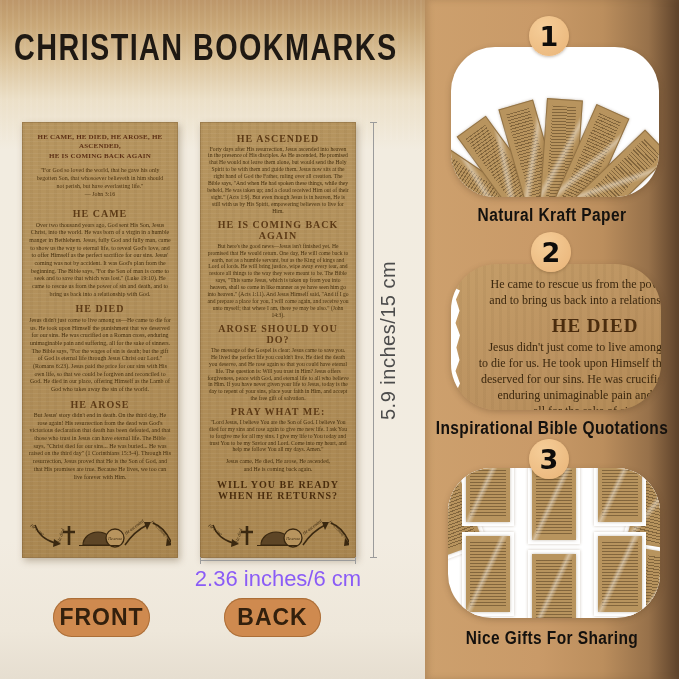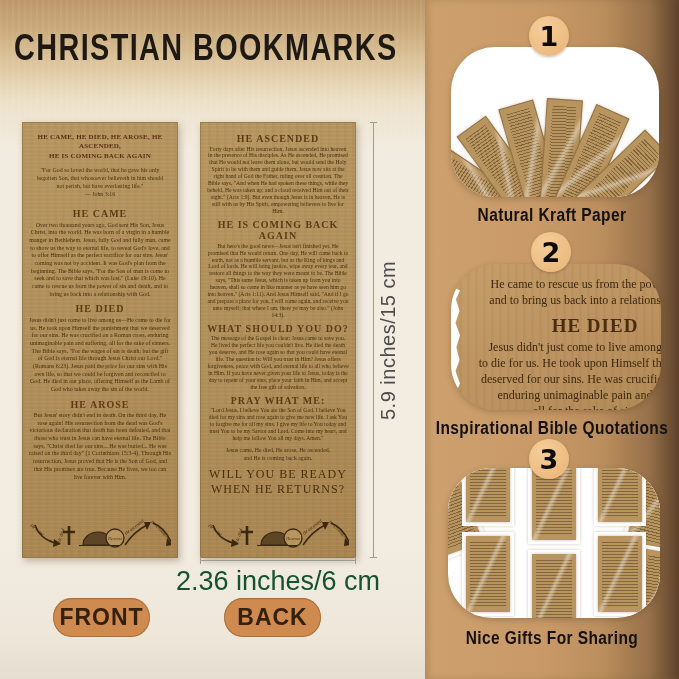--- a/index.html
+++ b/index.html
@@ -24,35 +24,35 @@
     font-family:"Liberation Serif",serif;color:#46300f;}
   .bookmark.front{left:22px;align-items:center;}
   .bookmark.back{left:200px;}
   .bm-headline{font-size:7px;line-height:1.35;font-weight:700;color:#5c2f14;letter-spacing:.2px;white-space:pre-line;margin:2px 0 6px;}
   .bm-verse{font-size:5.9px;line-height:1.35;white-space:pre-line;margin:0 4px 4px;color:#4c3310;}
   .bm-h{font-size:10px;line-height:1.15;font-weight:700;color:#5c3a16;letter-spacing:1px;margin:5px 0 2px;}
   .bm-p{font-size:5.9px;line-height:1.3;}
   .back .bm-p{font-size:5.6px;line-height:1.24;}
   .back .bm-h{margin:4px 0 1px;}
   .bm-closing{font-size:5.8px;line-height:1.35;white-space:pre-line;margin-top:5px;}
-  .bm-question{font-size:12px;font-weight:400;letter-spacing:1px;color:#4a2d0e;margin-top:5px;}
+  .bm-question{font-size:10px;font-weight:700;letter-spacing:1px;color:#4a2d0e;margin-top:5px;}
   .bm-art{margin-top:auto;height:34px;}
   .bm-art svg{display:block;width:142px;height:34px;}
 
   
   .vline{position:absolute;left:373px;top:122px;width:1px;height:436px;background:#9b9b9b;}
   .vline::before,.vline::after{content:"";position:absolute;left:-3px;width:7px;height:1px;background:#9b9b9b;}
   .vline::before{top:0;} .vline::after{bottom:0;}
   .vlabel{position:absolute;left:377px;top:122px;height:436px;width:44px;
     writing-mode:vertical-rl;transform:rotate(180deg);text-align:center;
     font-size:20px;color:#4c4c4c;letter-spacing:.5px;}
   .hline{position:absolute;left:200px;top:560px;width:156px;height:1px;background:#9b9b9b;}
   .hline::before,.hline::after{content:"";position:absolute;top:-3px;width:1px;height:7px;background:#9b9b9b;}
   .hline::before{left:0;} .hline::after{right:0;}
-  .hlabel{position:absolute;left:168px;top:566px;width:220px;text-align:center;font-size:27px;color:#14532d;}
+  .hlabel{position:absolute;left:168px;top:566px;width:220px;text-align:center;font-size:22px;color:#8b5cf6;}
 
   
   .pill{position:absolute;top:599px;width:97px;height:37px;border-radius:19px;background:#cf8a4f;
     display:flex;align-items:center;justify-content:center;border:none;cursor:pointer;
     box-shadow:inset 0 0 0 1px rgba(143,88,36,.55);
     font-family:"Liberation Sans",sans-serif;font-size:23px;font-weight:600;color:#33200d;
     letter-spacing:1px;transform:scaleY(1.05);}
   .pill-front{left:53px;} .pill-back{left:224px;}
 
   
@@ -144,21 +144,21 @@
         </g>
       </svg>
     </div>
   </div>
 
   <div class="bookmark back">
     <div class="bm-h" style="margin-top:2px">HE ASCENDED</div>
     <div class="bm-p">Forty days after His resurrection, Jesus ascended into heaven in the presence of His disciples. As He ascended, He promised that He would not leave them alone, but would send the Holy Spirit to be with them and guide them. Jesus now sits at the right hand of God the Father, ruling over all creation. The Bible says, "And when He had spoken these things, while they beheld, He was taken up; and a cloud received Him out of their sight." (Acts 1:9). But even though Jesus is in heaven, He is still with us by His Spirit, empowering believers to live for Him.</div>
     <div class="bm-h">HE IS COMING BACK AGAIN</div>
     <div class="bm-p">But here's the good news—Jesus isn't finished yet. He promised that He would return. One day, He will come back to earth, not as a humble servant, but as the King of kings and Lord of lords. He will bring justice, wipe away every tear, and restore all things to the way they were meant to be. The Bible says, "This same Jesus, which is taken up from you into heaven, shall so come in like manner as ye have seen him go into heaven." (Acts 1:11). And Jesus Himself said, "And if I go and prepare a place for you, I will come again, and receive you unto myself; that where I am, there ye may be also." (John 14:3).</div>
-    <div class="bm-h">WHAT SHOULD YOU DO?</div>
+    <div class="bm-h">AROSE SHOULD YOU DO?</div>
     <div class="bm-p">The message of the Gospel is clear: Jesus came to save you. He lived the perfect life you couldn't live. He died the death you deserve, and He rose again so that you could have eternal life. The question is: Will you trust in Him? Jesus offers forgiveness, peace with God, and eternal life to all who believe in Him. If you have never given your life to Jesus, today is the day to repent of your sins, place your faith in Him, and accept the free gift of salvation.</div>
     <div class="bm-h">PRAY WHAT ME:</div>
     <div class="bm-p">"Lord Jesus, I believe You are the Son of God. I believe You died for my sins and rose again to give me new life. I ask You to forgive me for all my sins. I give my life to You today and trust You to be my Savior and Lord. Come into my heart, and help me follow You all my days. Amen."</div>
     <div class="bm-closing">Jesus came, He died, He arose, He ascended,
 and He is coming back again.</div>
     <div class="bm-question">WILL YOU BE READY WHEN HE RETURNS?</div>
     <div class="bm-art">
       <svg viewBox="0 0 142 34">
         <g stroke="#3a2810" fill="none" stroke-width="1.5">
           <path d="M6,7 C9,16 16,22 26,25"></path>

